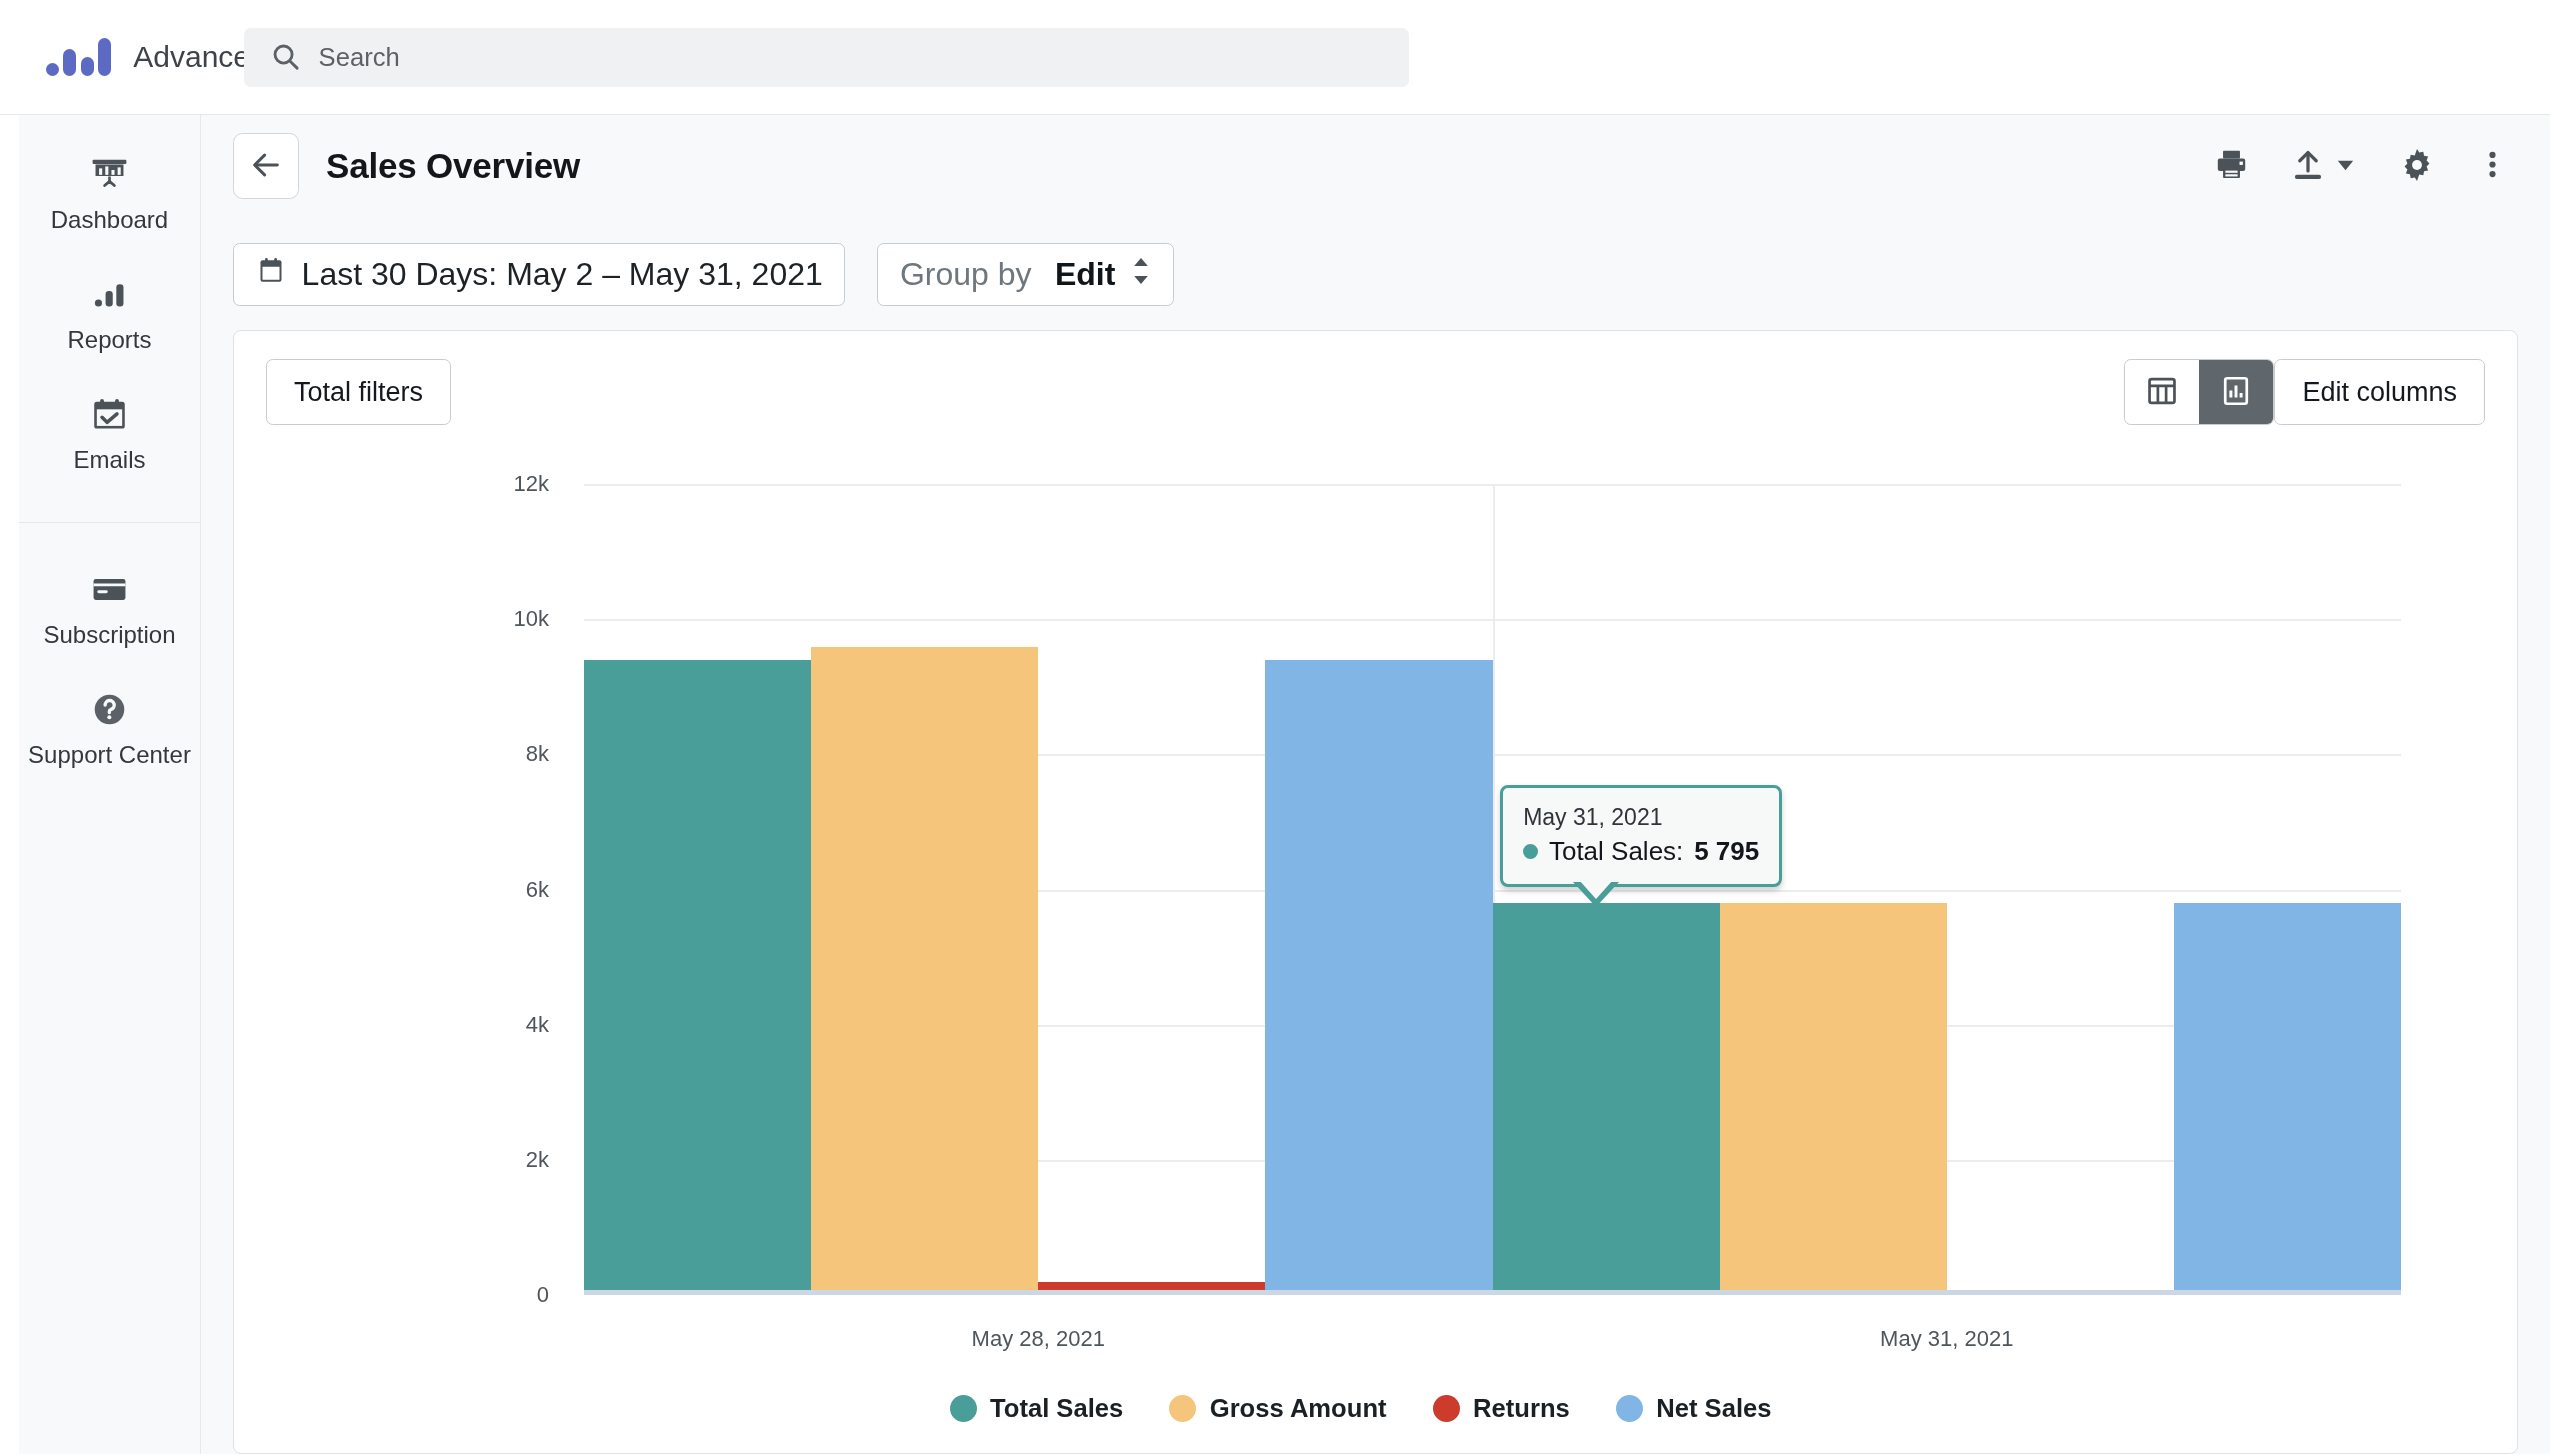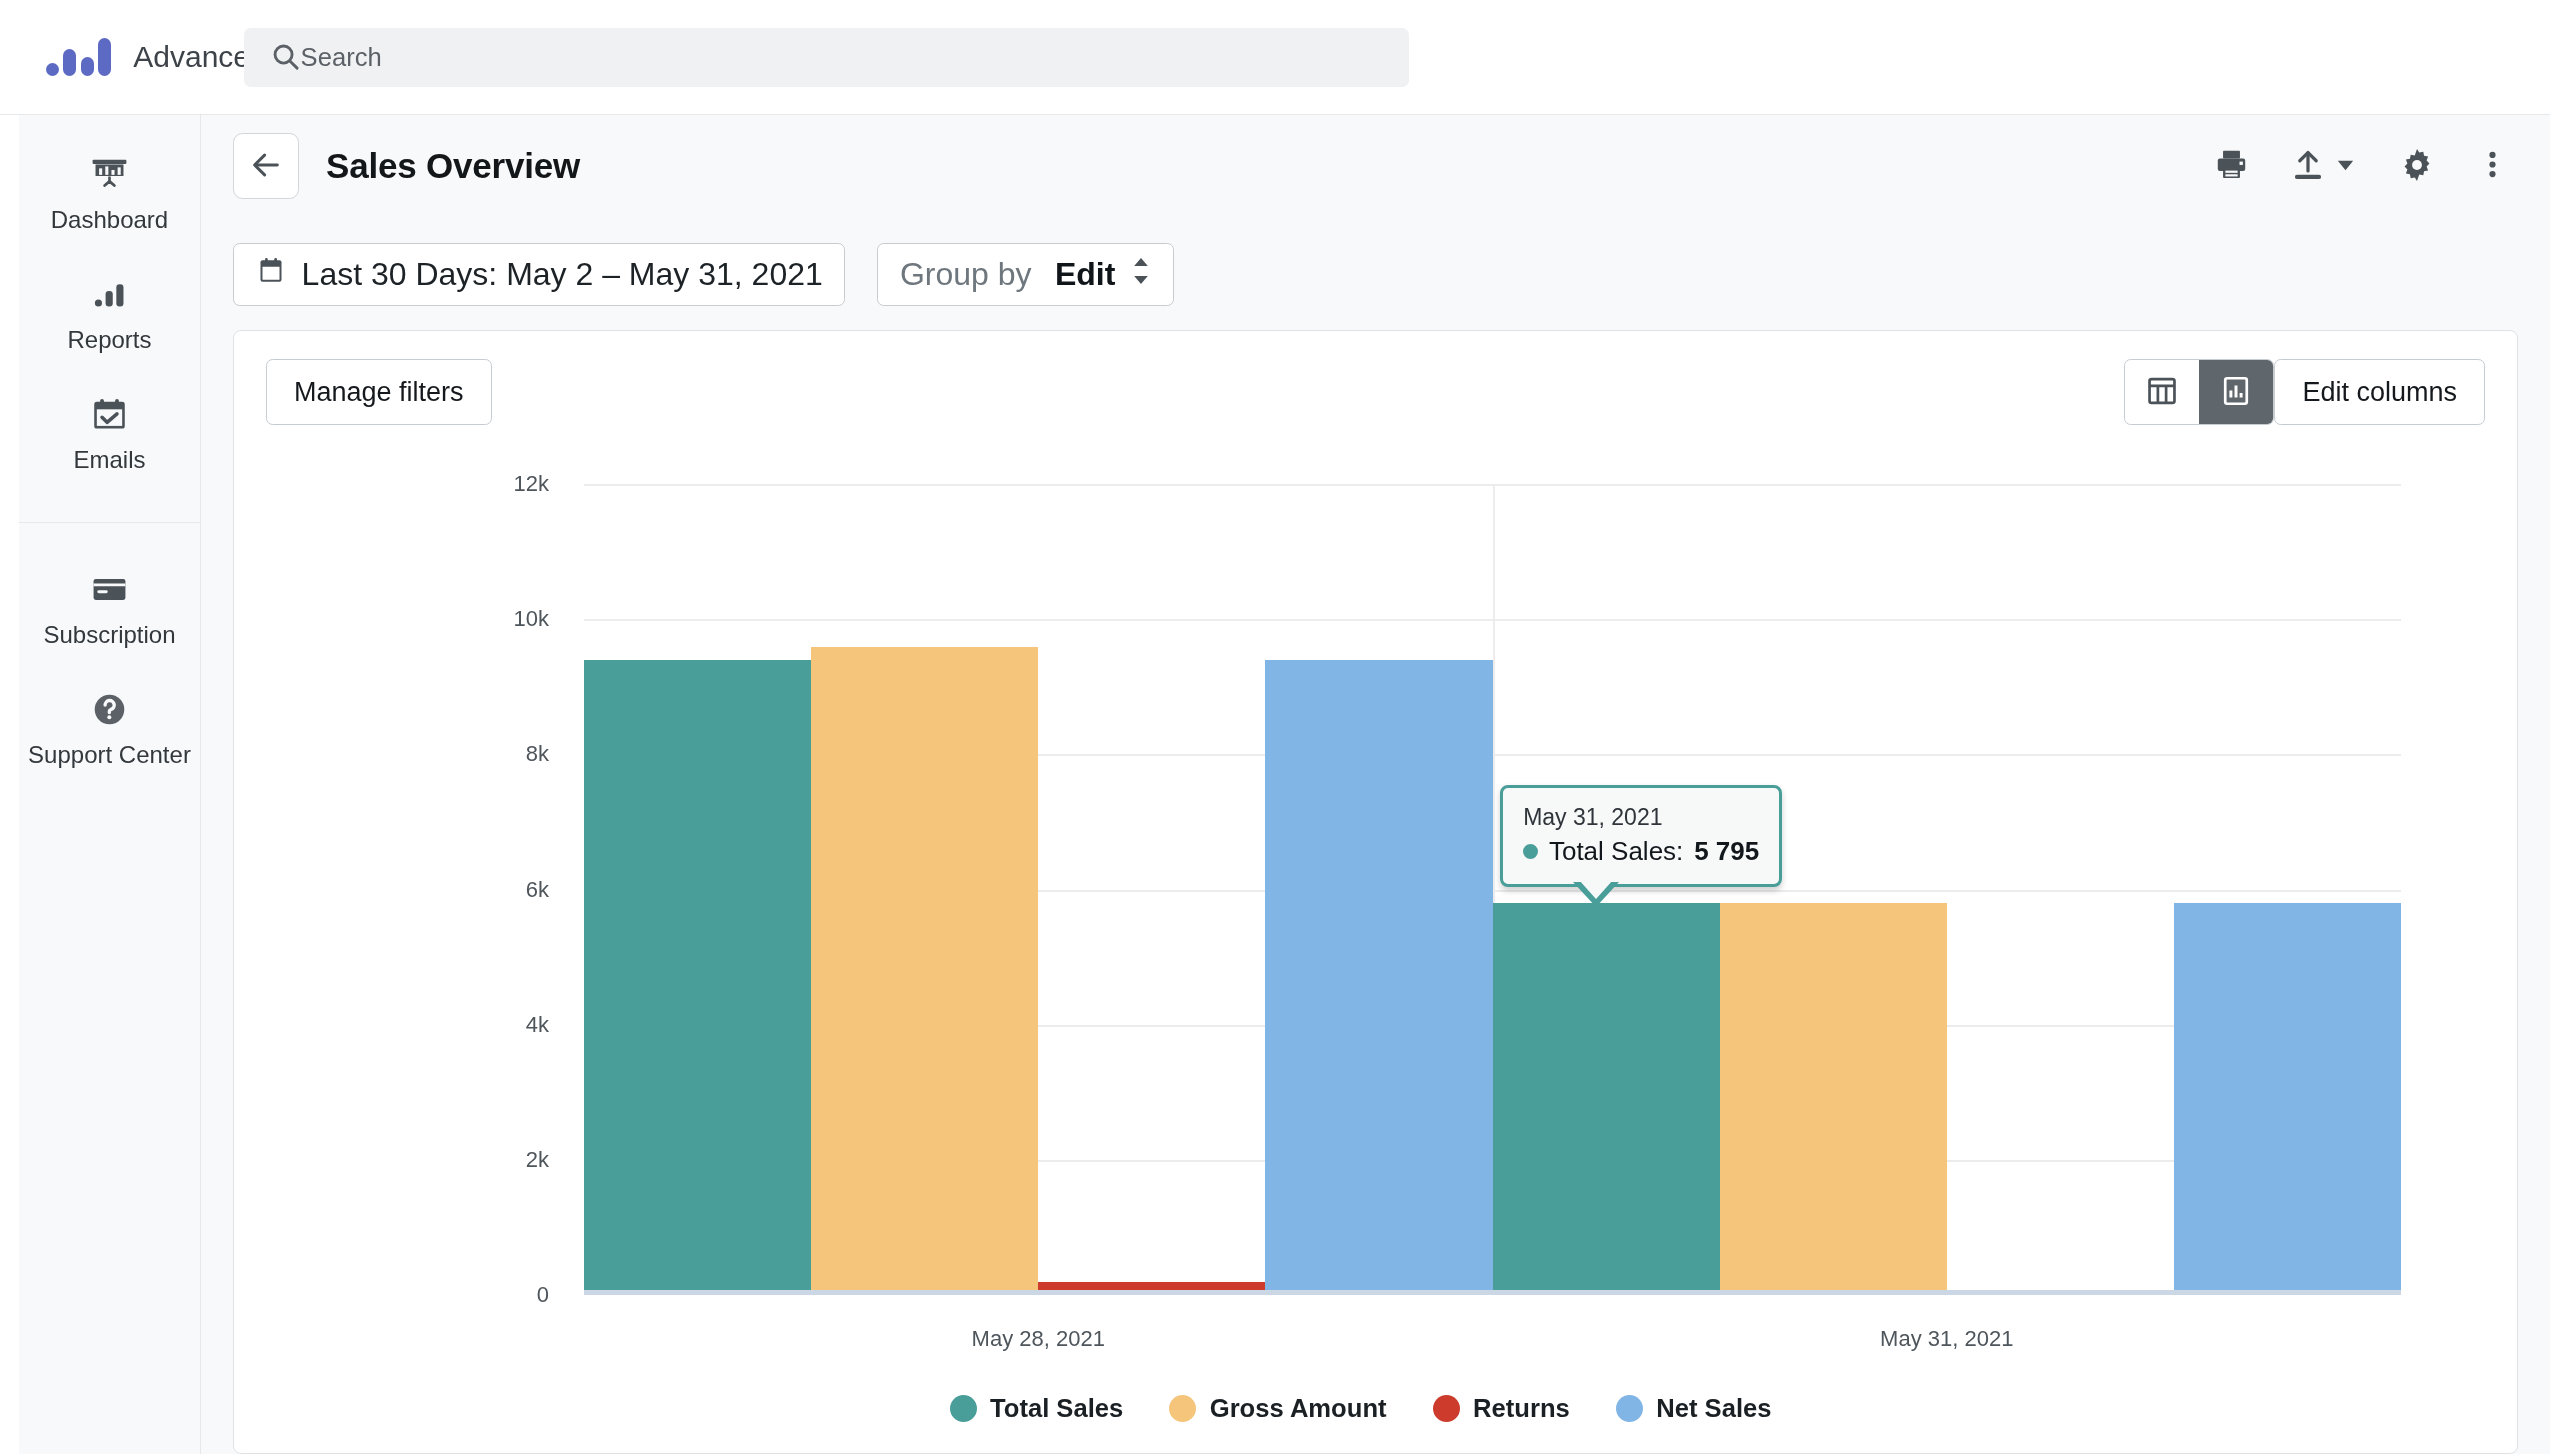--- a/index.html
+++ b/index.html
@@ -14,21 +14,21 @@
   .logo i{display:block;width:12.8px;background:#5c6ac4;border-radius:6.7px;}
   .logo i.b1{height:12.8px;}
   .logo i.b2{height:27px;}
   .logo i.b3{height:19.5px;}
   .logo i.b4{height:38px;}
   .brandname{font-size:30px;color:#3d4349;margin-left:22px;white-space:nowrap;}
   .searchwrap{margin-left:62px;width:1165px;height:59px;background:#f0f1f3;
               border-radius:6.7px;display:flex;align-items:center;padding-left:25.6px;}
   .searchwrap svg{flex:none;}
   .searchinput{border:0;outline:0;background:transparent;font-family:inherit;
-               font-size:25.6px;color:#5b6166;width:85%;}
+               font-size:25.6px;color:#5b6166;margin-left:18px;width:85%;}
   .searchinput::placeholder{color:#5b6166;opacity:1;}
 
   
   .body{display:flex;height:1339px;}
   .sidebar{width:182px;flex:none;background:#f8f9fa;border-right:1.3px solid #e6e8ea;
            display:flex;flex-direction:column;margin-left:19px;}
   .navgroup{padding-top:23px;}
   .navgroup.bottom{border-top:1.3px solid #e6e8ea;margin-top:23px;padding-top:30px;}
   .navitem{display:flex;flex-direction:column;align-items:center;gap:9.4px;
            padding:17.5px 5.4px 24px;cursor:pointer;}
@@ -270,21 +270,21 @@
           <svg width="20" height="30" viewBox="0 0 12 22" fill="#4b5258">
             <polygon points="6,1.5 11,7.4 1,7.4"></polygon>
               <polygon points="6,20.5 11,14.6 1,14.6"></polygon>
           </svg>
         </span>
       </div>
     </div>
 
     <div class="card">
       <div class="cardtop">
-        <button class="btn">Manage filters</button>
+        <button class="btn">Total filters</button>
         <div class="right">
           <div class="toggle">
             <div>
               <span>
                 <svg width="34" height="34" viewBox="0 0 24 24" fill="none" stroke="#4b5258" stroke-width="1.9">
                   <rect x="3.2" y="3.6" width="17.6" height="16.8" rx="1.4"></rect>
                   <line x1="3.2" y1="8.4" x2="20.8" y2="8.4"></line>
                   <line x1="9.1" y1="8.4" x2="9.1" y2="20.4"></line>
                   <line x1="14.9" y1="8.4" x2="14.9" y2="20.4"></line>
                 </svg>

